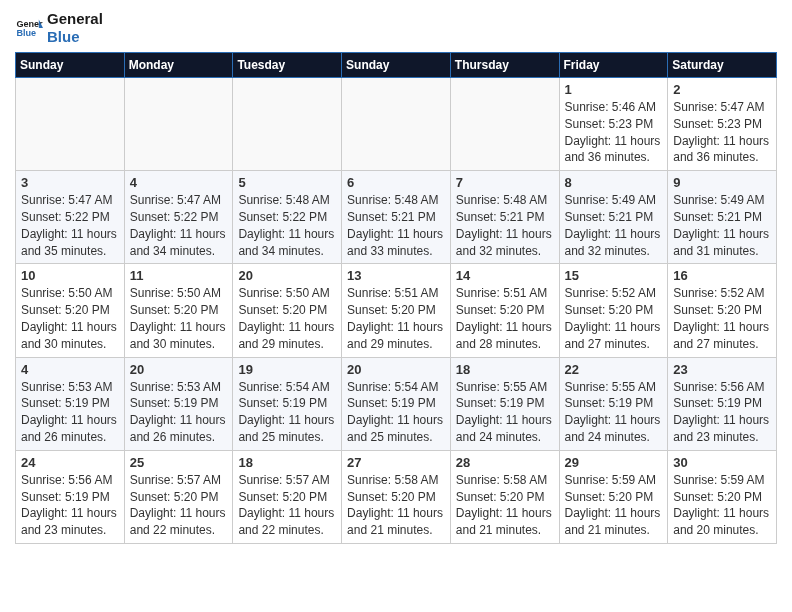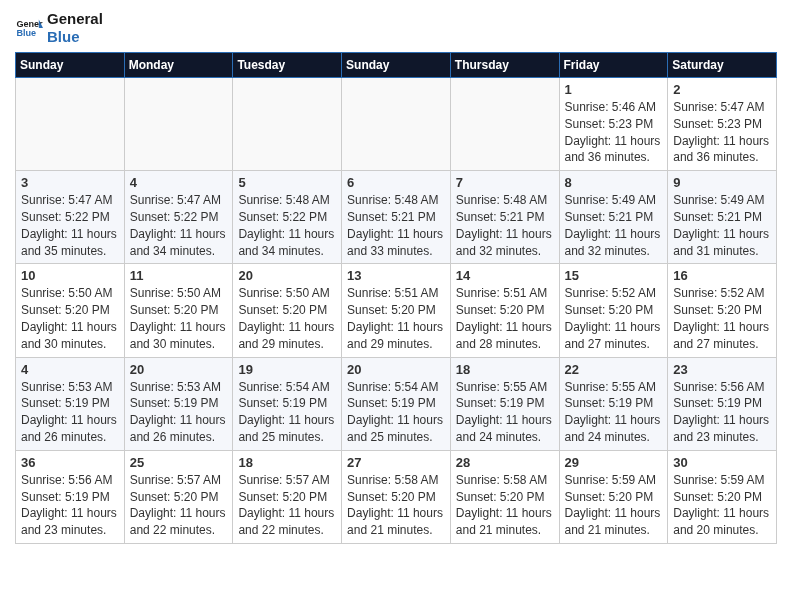--- a/index.html
+++ b/index.html
@@ -206,21 +206,21 @@
           <span class="day-num">22</span>
           <div class="day-info">Sunrise: 5:55 AM<br>Sunset: 5:19 PM<br>Daylight: 11 hours<br>and 24 minutes.</div>
         </td>
         <td>
           <span class="day-num">23</span>
           <div class="day-info">Sunrise: 5:56 AM<br>Sunset: 5:19 PM<br>Daylight: 11 hours<br>and 23 minutes.</div>
         </td>
       </tr>
       <tr>
         <td>
-          <span class="day-num">36</span>
+          <span class="day-num">24</span>
           <div class="day-info">Sunrise: 5:56 AM<br>Sunset: 5:19 PM<br>Daylight: 11 hours<br>and 23 minutes.</div>
         </td>
         <td>
           <span class="day-num">25</span>
           <div class="day-info">Sunrise: 5:57 AM<br>Sunset: 5:20 PM<br>Daylight: 11 hours<br>and 22 minutes.</div>
         </td>
         <td>
           <span class="day-num">18</span>
           <div class="day-info">Sunrise: 5:57 AM<br>Sunset: 5:20 PM<br>Daylight: 11 hours<br>and 22 minutes.</div>
         </td>

